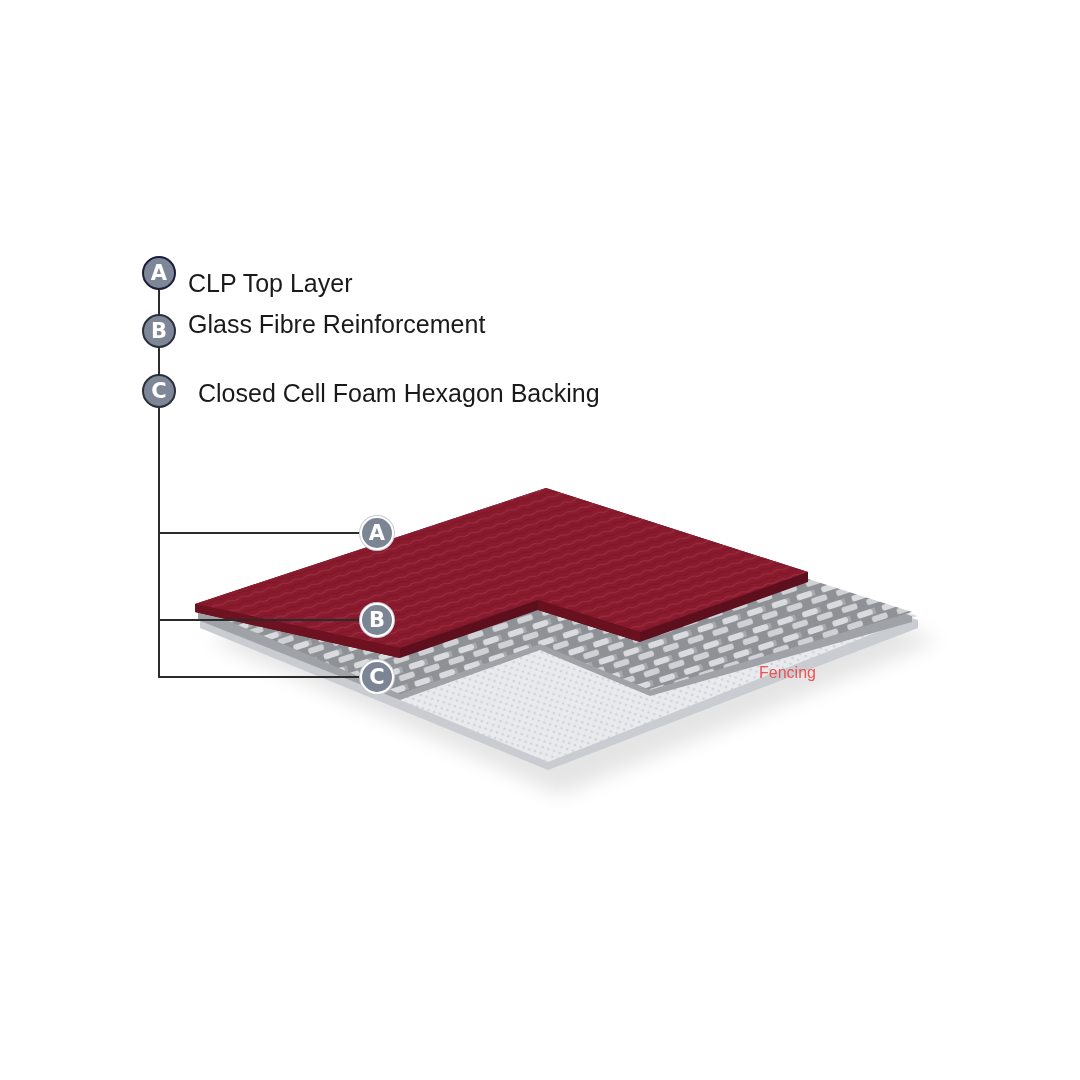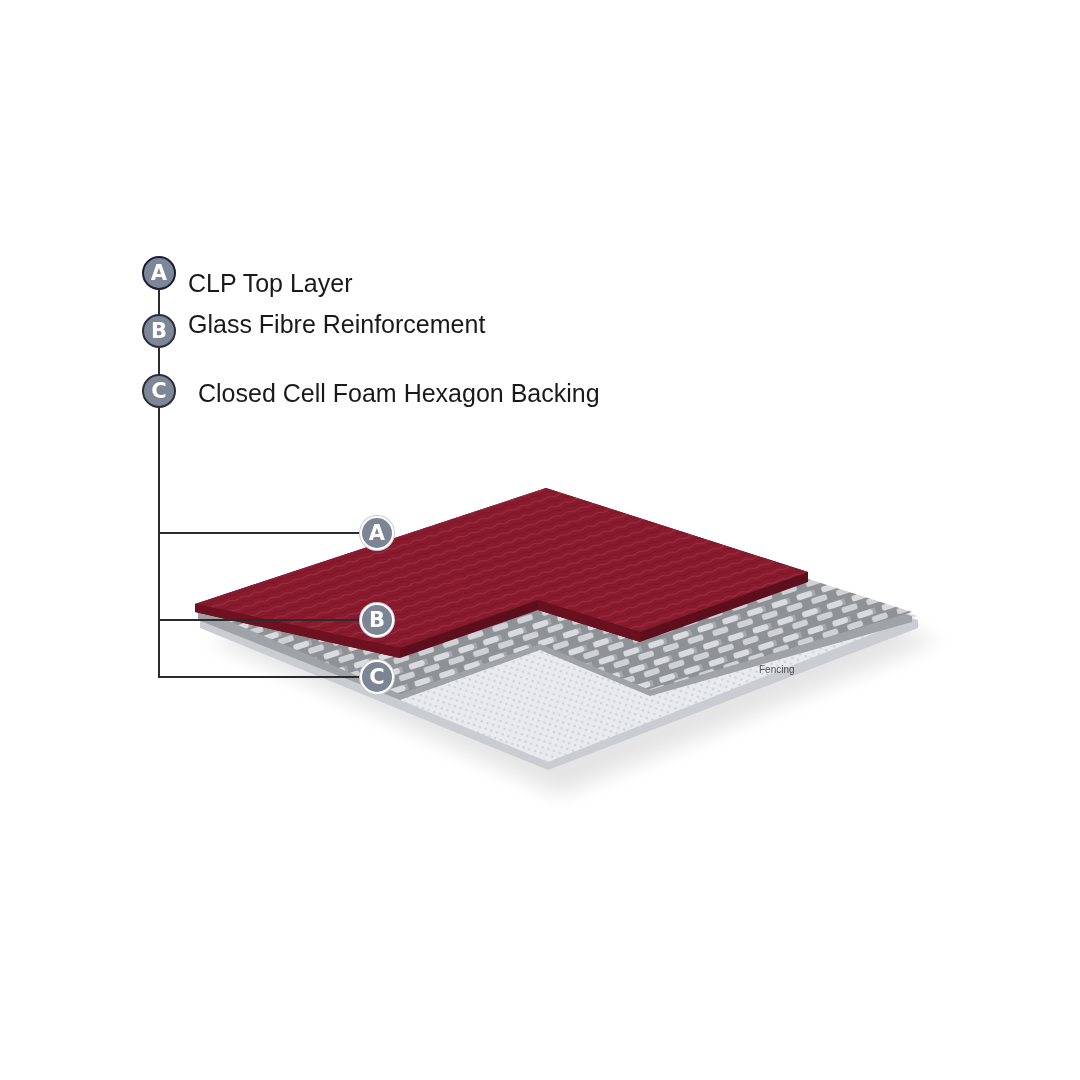--- a/index.html
+++ b/index.html
@@ -17,21 +17,21 @@
     }
     .badge.first { border-color: #1b1e3a; }
     .badge.callout { border: 2px solid #ffffff; box-shadow: 0 0 0 1px #c8ccd2; background: #7b8594; }
     .legend-label {
       position: absolute; font-size: 25px; color: #1a1a1a; white-space: nowrap;
       font-family: "Liberation Sans", sans-serif;
     }
     .line { position: absolute; background: #2b2b2b; }
     svg { position: absolute; left: 0; top: 0; }
     .overlay-text {
-      position: absolute; color: #404040; font-size: 10px; opacity: .9;
+      position: absolute; color: #ef4444; font-size: 16px; opacity: .9;
       font-family: "Liberation Sans", sans-serif;
     }
   </style>
 </head>
 <body>
 
 <svg width="1080" height="1080" viewBox="0 0 1080 1080">
   <defs>
     <pattern id="foamDots" width="6" height="6" patternUnits="userSpaceOnUse" patternTransform="rotate(18)">
       <rect width="6" height="6" fill="#e8eaee"></rect>

